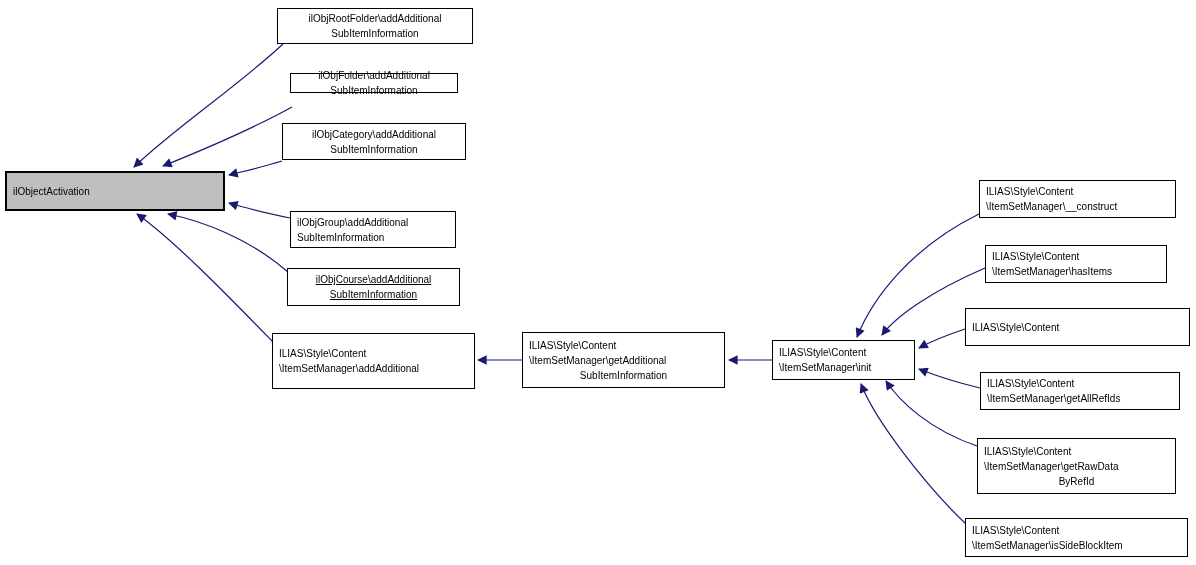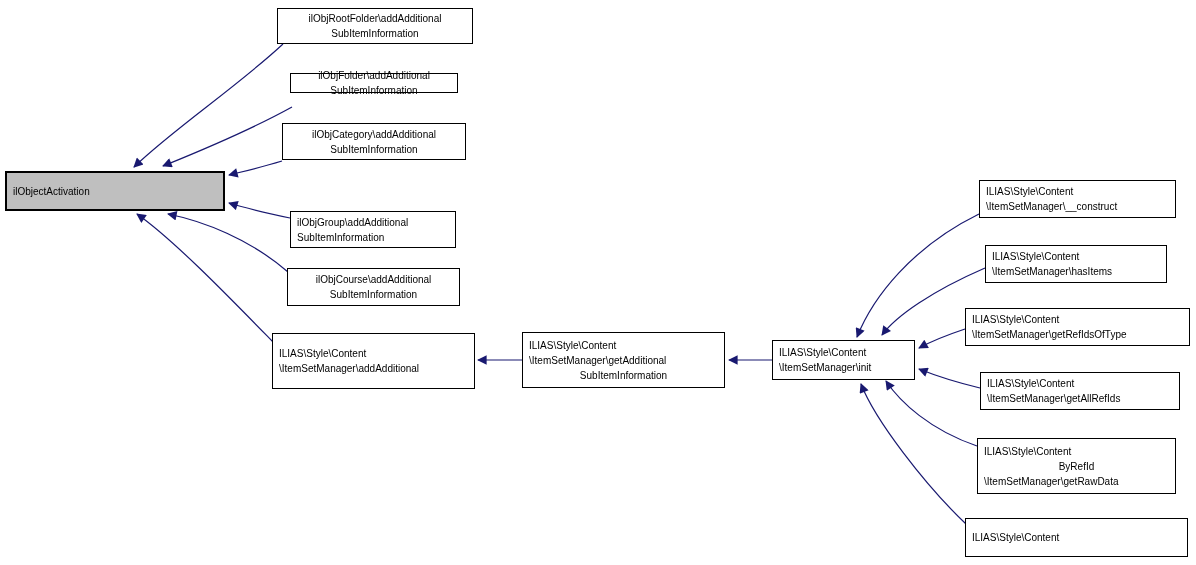--- a/index.html
+++ b/index.html
@@ -73,21 +73,21 @@
       <div class="line">SubItemInformation</div>
     </div>
     <div class="node" style="left: 282px; top: 123px; width: 184px; height: 37px; text-align: center;">
       <div class="line">ilObjCategory\addAdditional</div>
       <div class="line">SubItemInformation</div>
     </div>
     <div class="node" style="left: 290px; top: 203px; width: 166px; height: 37px;  margin-top: 8px;">
       <div class="line">ilObjGroup\addAdditional</div>
       <div class="line">SubItemInformation</div>
     </div>
-    <div class="node" style="left: 287px; top: 268px; width: 173px; height: 38px; text-align: center;">
+    <div class="node" style="left: 287px; top: 268px; width: 173px; height: 38px; text-align: center; text-decoration: underline;">
       <div class="line">ilObjCourse\addAdditional</div>
       <div class="line">SubItemInformation</div>
     </div>
     <div class="node" style="left: 272px; top: 333px; width: 203px; height: 56px; text-align: left;">
       <div class="line">ILIAS\Style\Content</div>
       <div class="line">\ItemSetManager\addAdditional</div>
     </div>
     <div class="node" style="left: 522px; top: 332px; width: 203px; height: 56px; text-align: left;">
       <div class="line">ILIAS\Style\Content</div>
       <div class="line">\ItemSetManager\getAdditional</div>
@@ -100,27 +100,27 @@
     <div class="node" style="left: 979px; top: 180px; width: 197px; height: 38px; text-align: left;">
       <div class="line">ILIAS\Style\Content</div>
       <div class="line">\ItemSetManager\__construct</div>
     </div>
     <div class="node" style="left: 985px; top: 245px; width: 182px; height: 38px; text-align: left;">
       <div class="line">ILIAS\Style\Content</div>
       <div class="line">\ItemSetManager\hasItems</div>
     </div>
     <div class="node" style="left: 965px; top: 308px; width: 225px; height: 38px; text-align: left;">
       <div class="line">ILIAS\Style\Content</div>
-      <div class="line">\ItemSetManager\getRefIdsOfType</div>
     </div>
     <div class="node" style="left: 980px; top: 372px; width: 200px; height: 38px; text-align: left;">
       <div class="line">ILIAS\Style\Content</div>
       <div class="line">\ItemSetManager\getAllRefIds</div>
     </div>
     <div class="node" style="left: 977px; top: 438px; width: 199px; height: 56px; text-align: left;">
       <div class="line">ILIAS\Style\Content</div>
+      <div class="line">\ItemSetManager\getRawData</div>
       <div class="line center">ByRefId</div>
-      <div class="line">\ItemSetManager\getRawData</div>
     </div>
     <div class="node" style="left: 965px; top: 518px; width: 223px; height: 39px; text-align: left;">
       <div class="line">ILIAS\Style\Content</div>
+      <div class="line">\ItemSetManager\isSideBlockItem</div>
     </div>
   </div>
 
 </body></html>

